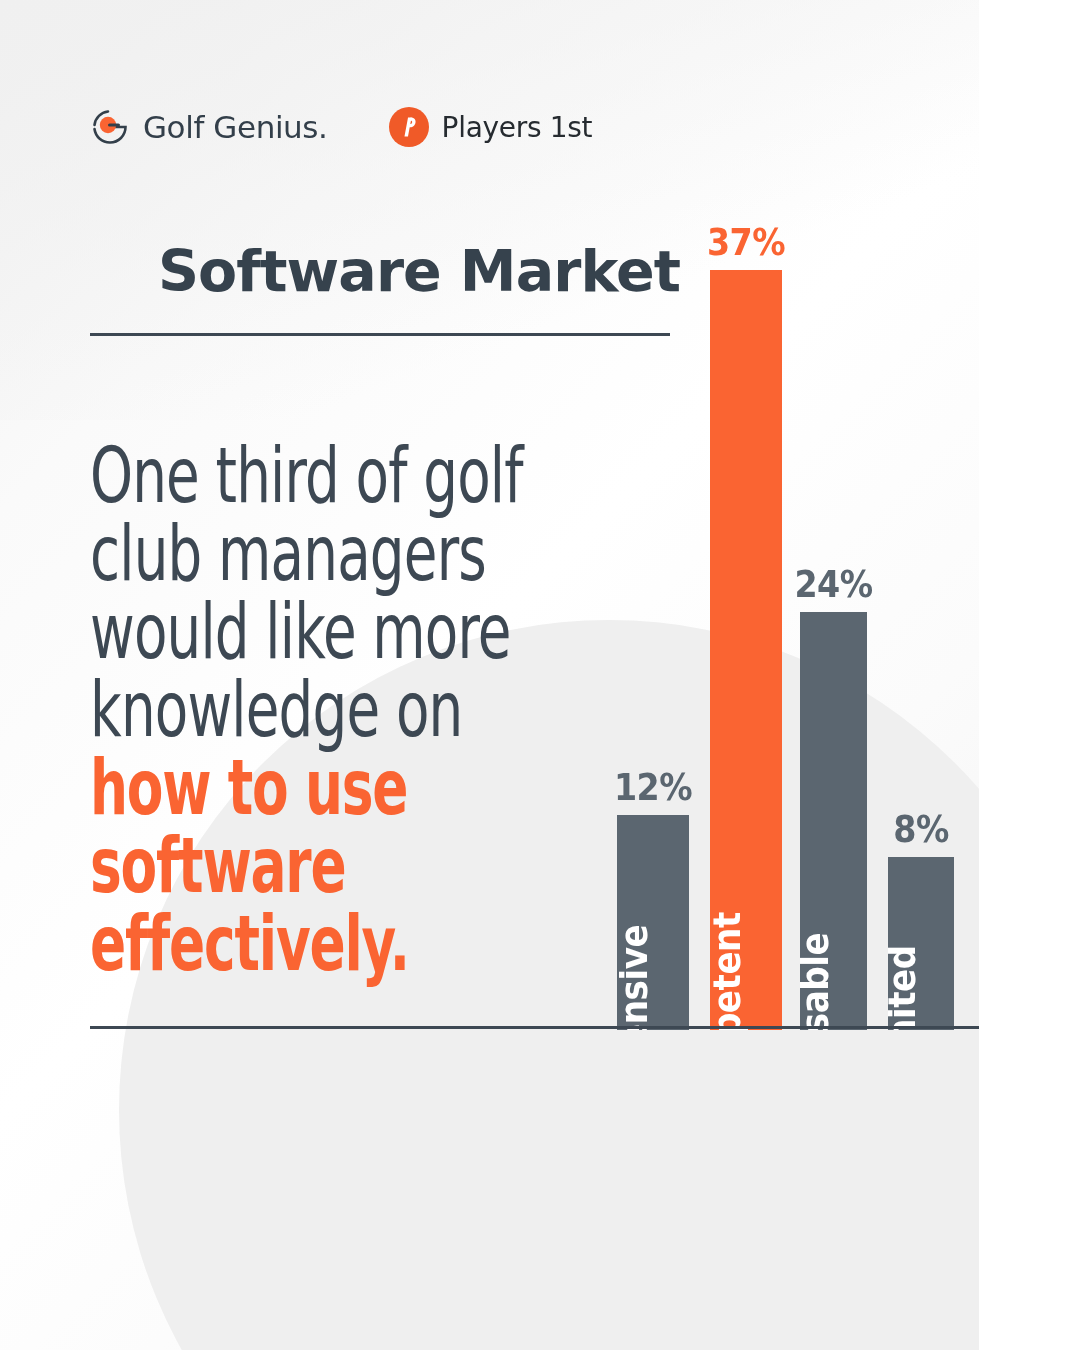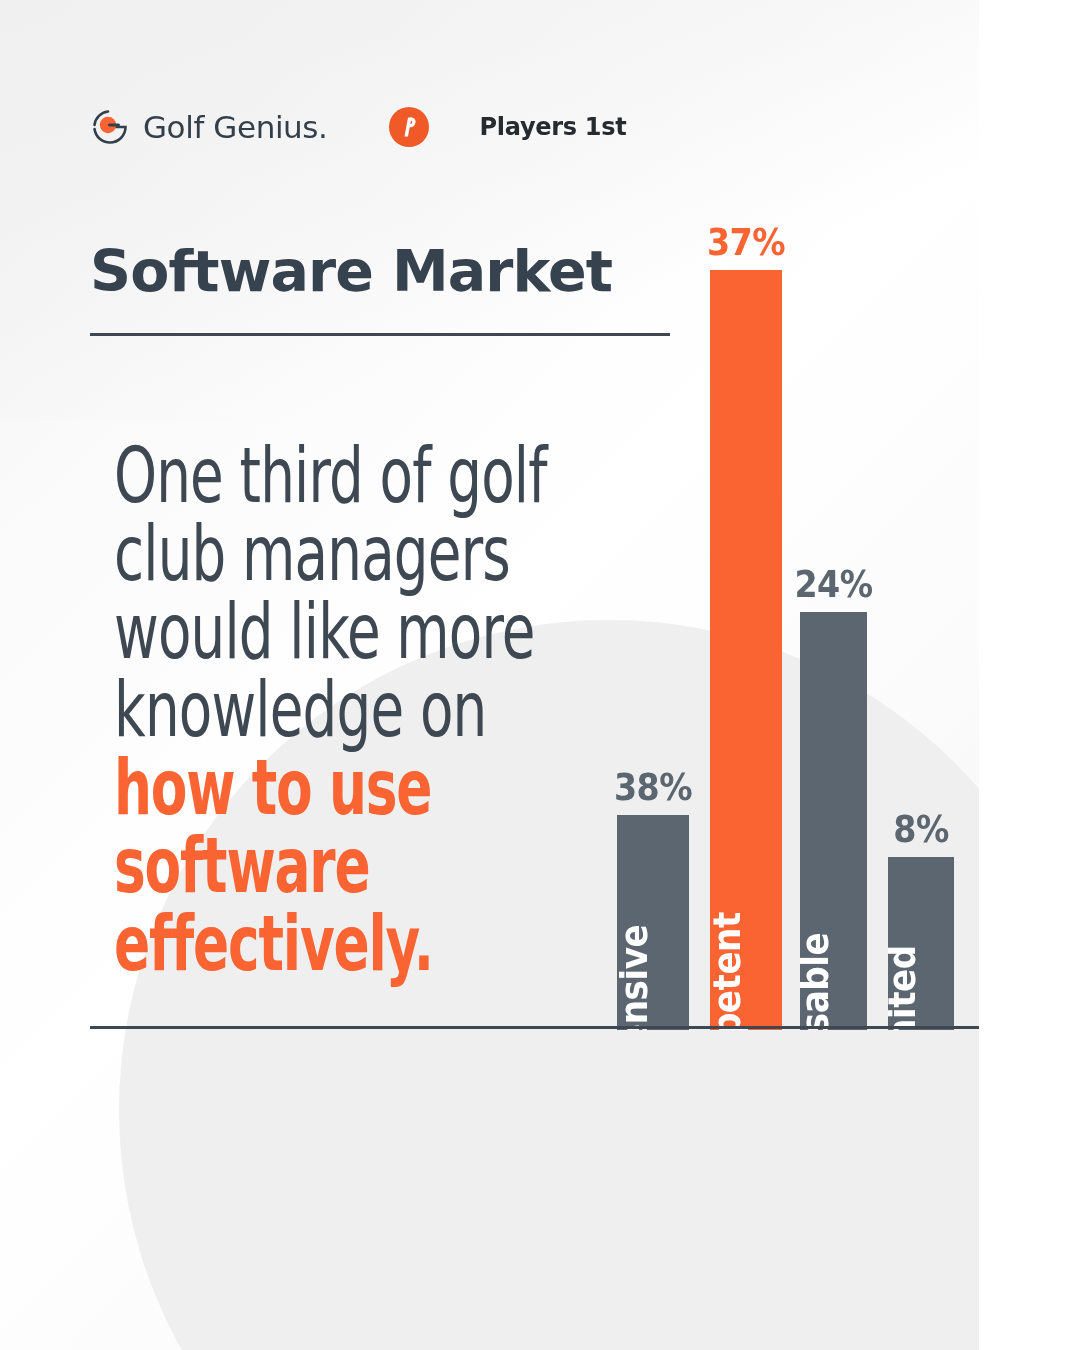--- a/index.html
+++ b/index.html
@@ -58,26 +58,25 @@
     font-size: 31px;
     font-weight: 400;
     letter-spacing: -0.4px;
     color: #333f4a;
     white-space: nowrap;
   }
   .logo-gap { width: 60px; }
   .p1-mark { width: 42px; height: 42px; margin-right: 12px; flex: none; }
   .p1-word {
     font-family: "DejaVu Sans", sans-serif;
-    font-size: 24px;
-    font-weight: 700;
+    font-size: 28px;
+    font-weight: 400;
     letter-spacing: -0.3px;
     color: #262b30;
     white-space: nowrap;
-    margin-left: 38px;
   }
 
   
   .left-col {
     position: absolute;
     left: 90px;
     top: 238px;
     width: 590px;
     z-index: 5;
   }
@@ -91,35 +90,35 @@
     white-space: nowrap;
   }
   .kicker-bold {
     font-family: "DejaVu Sans", sans-serif;
     font-size: 57px;
     font-weight: 700;
     line-height: 1.18;
     color: #36424d;
     letter-spacing: -0.9px;
     white-space: nowrap;
+    text-align: right;
   }
   .rule {
     width: 580px;
     height: 3px;
     background: #3d4853;
     margin-top: 28px;
   }
 
   .body-block {
     position: absolute;
     left: 90px;
     top: 437px;
     width: 600px;
     z-index: 5;
-    margin-left: 24px;
   }
   .body-line {
     font-family: "DejaVu Sans Condensed", "DejaVu Sans", sans-serif;
     font-size: 76px;
     font-weight: 300;
     line-height: 78px;
     color: #3d4853;
     letter-spacing: -1px;
     white-space: nowrap;
     transform: scaleX(0.80);
@@ -245,21 +244,21 @@
     <div class="body-line accent">software</div>
     <div class="body-line accent">effectively.</div>
   </div>
 
   <div class="chart">
 
     <div class="bar-wrap" style="left:17px; width:72px; height:215px;">
       <div class="bar grey" style="height:215px;">
         <span class="bar-label">Extensive</span>
       </div>
-      <span class="bar-value grey">38%</span>
+      <span class="bar-value grey">12%</span>
     </div>
 
     <div class="bar-wrap" style="left:110px; width:72px; height:760px;">
       <div class="bar orange" style="height:760px;">
         <span class="bar-label">Competent</span>
       </div>
       <span class="bar-value orange">37%</span>
     </div>
 
     <div class="bar-wrap" style="left:200px; width:67px; height:418px;">

